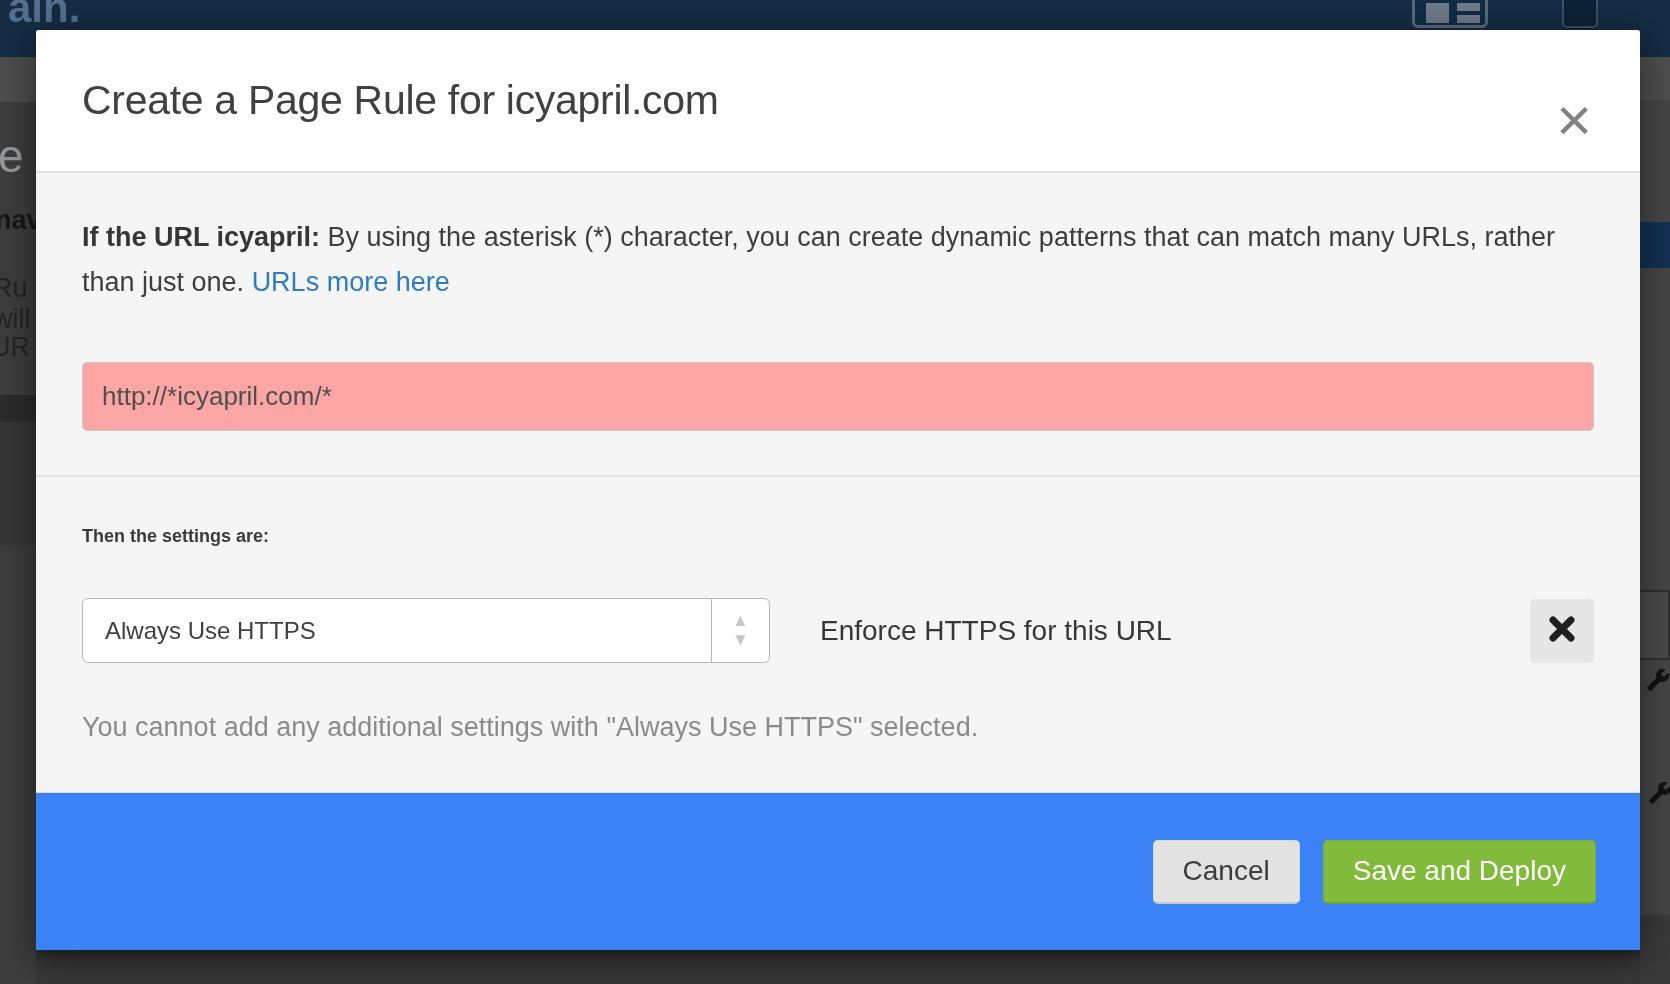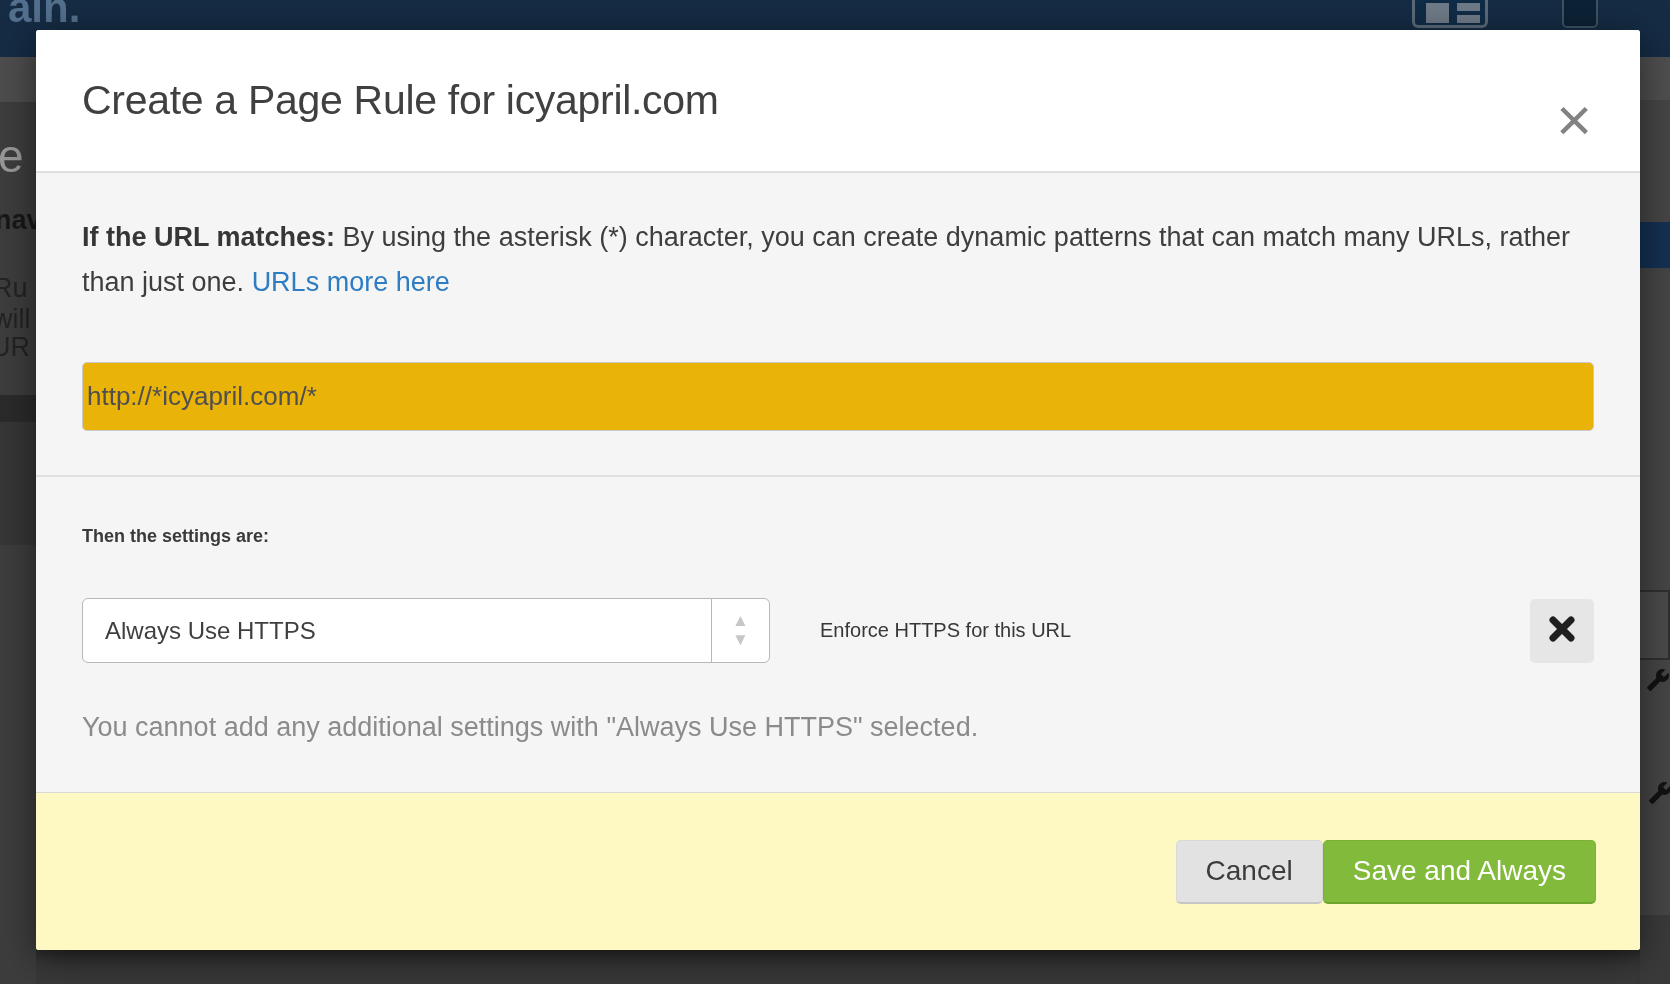--- a/index.html
+++ b/index.html
@@ -47,40 +47,40 @@
   .modal-header { height:143px; flex:none; background:#fff; border-bottom:2px solid #dfdfdf;
                   border-radius:3px 3px 0 0; display:flex; align-items:center; padding:16px 46px; position:relative; }
   .modal-title { font-size:41px; font-weight:400; color:#404040; letter-spacing:-0.3px; }
   .close-btn { position:absolute; right:38px; top:62px; width:56px; height:56px; border:none; background:transparent;
                cursor:pointer; color:#828282; font-size:62px; line-height:52px; font-weight:300; text-align:center; padding:0; }
 
   .modal-body { flex:1; background:#f5f5f6; padding:42px 46px 0 46px; overflow:hidden; }
   .url-paragraph { font-size:27px; line-height:45px; color:#3e3e3e; max-width:1492px; }
   .url-paragraph .lbl { font-weight:700; color:#363636; }
   .url-paragraph .lnk { color:#2e7cc2; text-decoration:none; cursor:pointer; }
-  .url-input { display:block; margin-top:57px; width:100%; height:69px; background:#eab308;
+  .url-input { display:block; margin-top:57px; width:100%; height:69px; background:#fca5a5;
                border:1px solid #c9c9c9; border-radius:5px; font-family:"Liberation Sans",sans-serif;
-               font-size:26px; color:#4f4f4f; padding:0 4px; outline:none; }
+               font-size:26px; color:#4f4f4f; padding:0 19px; outline:none; }
   .section-divider { margin:44px -46px 0 -46px; border:none; border-top:2px solid #e0e0e0; }
   .settings-heading { margin-top:49px; font-size:18px; font-weight:700; color:#3a3a3a; }
   .settings-row { margin-top:51px; display:flex; align-items:center; height:65px; }
   .setting-select { width:688px; height:65px; background:#fff; border:1px solid #b7b7b7; border-radius:6px;
                     display:flex; align-items:stretch; cursor:pointer; }
   .setting-select .val { flex:1; display:flex; align-items:center; padding-left:22px; font-size:24px; color:#3f3f3f; }
   .setting-select .spinner { width:58px; border-left:1px solid #b7b7b7; display:flex; flex-direction:column;
                              align-items:center; justify-content:center; gap:5px; }
   .setting-select .spinner span { font-size:17px; line-height:14px; color:#c7c7c7; }
-  .setting-desc { margin-left:50px; font-size:20px; color:#373737; }
+  .setting-desc { margin-left:50px; font-size:28px; color:#373737; }
   .remove-btn { margin-left:auto; width:64px; height:64px; background:#e6e6e6; border:none; border-radius:5px;
                 display:flex; align-items:center; justify-content:center; cursor:pointer; }
   .settings-note { margin-top:49px; font-size:27px; color:#8b8b8b; }
 
-  .modal-footer { height:158px; flex:none; background:#fef9c3; border-top:1px solid #d9d9d9;
+  .modal-footer { height:158px; flex:none; background:#3b82f6; border-top:1px solid #d9d9d9;
                   border-radius:0 0 3px 3px; display:flex; align-items:center; justify-content:flex-end;
-                  padding:9px 44px; }
+                  padding:9px 44px; gap:23px; }
   .btn { height:64px; font-family:"Liberation Sans",sans-serif; font-size:28px; border-radius:5px;
          padding:0 29px; cursor:pointer; }
   .btn-gray { background:#e2e2e2; border:1px solid #d8d8d8; border-bottom:2px solid #c6c6c6; color:#3c3c3c; }
   .btn-green { background:#82ba3b; border:1px solid #7ab136; border-bottom:2px solid #6da32f; color:#ffffff; }
 </style>
 </head>
 <body>
 
 <div class="stage">
 
@@ -129,21 +129,21 @@
 
     <div class="modal-header">
       <h1 class="modal-title">Create a Page Rule for icyapril.com</h1>
       <button class="close-btn">
         <span>×</span>
       </button>
     </div>
 
     <div class="modal-body">
 
-      <p class="url-paragraph"><span class="lbl">If the URL matches:</span><span> By using the asterisk (*) character, you can create dynamic patterns that can match many URLs, rather than just one. </span><a class="lnk">URLs more here</a></p>
+      <p class="url-paragraph"><span class="lbl">If the URL icyapril:</span><span> By using the asterisk (*) character, you can create dynamic patterns that can match many URLs, rather than just one. </span><a class="lnk">URLs more here</a></p>
 
       <input class="url-input" type="text" value="http://*icyapril.com/*" style="">
 
       <hr class="section-divider">
 
       <div class="settings-heading">Then the settings are:</div>
 
       <div class="settings-row">
         <div class="setting-select">
           <div class="val">Always Use HTTPS</div>
@@ -160,17 +160,17 @@
               </svg>
           </span>
         </button>
       </div>
 
       <div class="settings-note">You cannot add any additional settings with "Always Use HTTPS" selected.</div>
     </div>
 
     <div class="modal-footer">
       <button class="btn btn-gray">Cancel</button>
-      <button class="btn btn-green">Save and Always</button>
+      <button class="btn btn-green">Save and Deploy</button>
     </div>
 
   </div>
 </div>
 
 </body></html>

